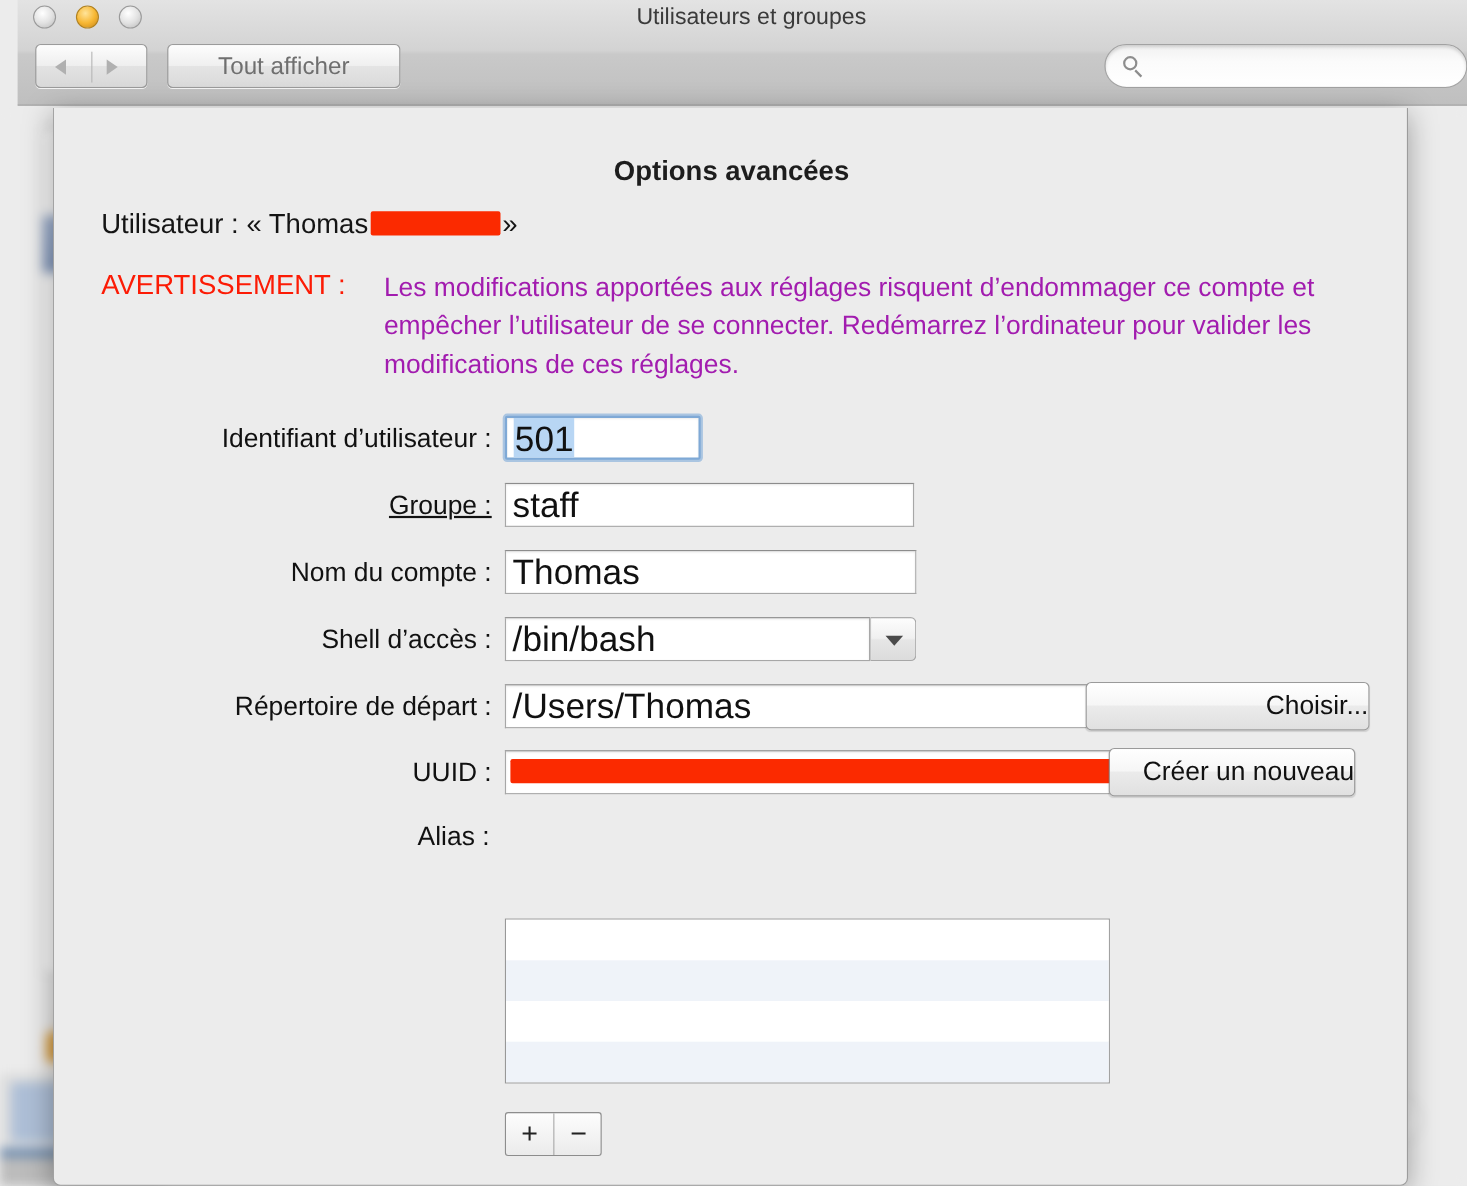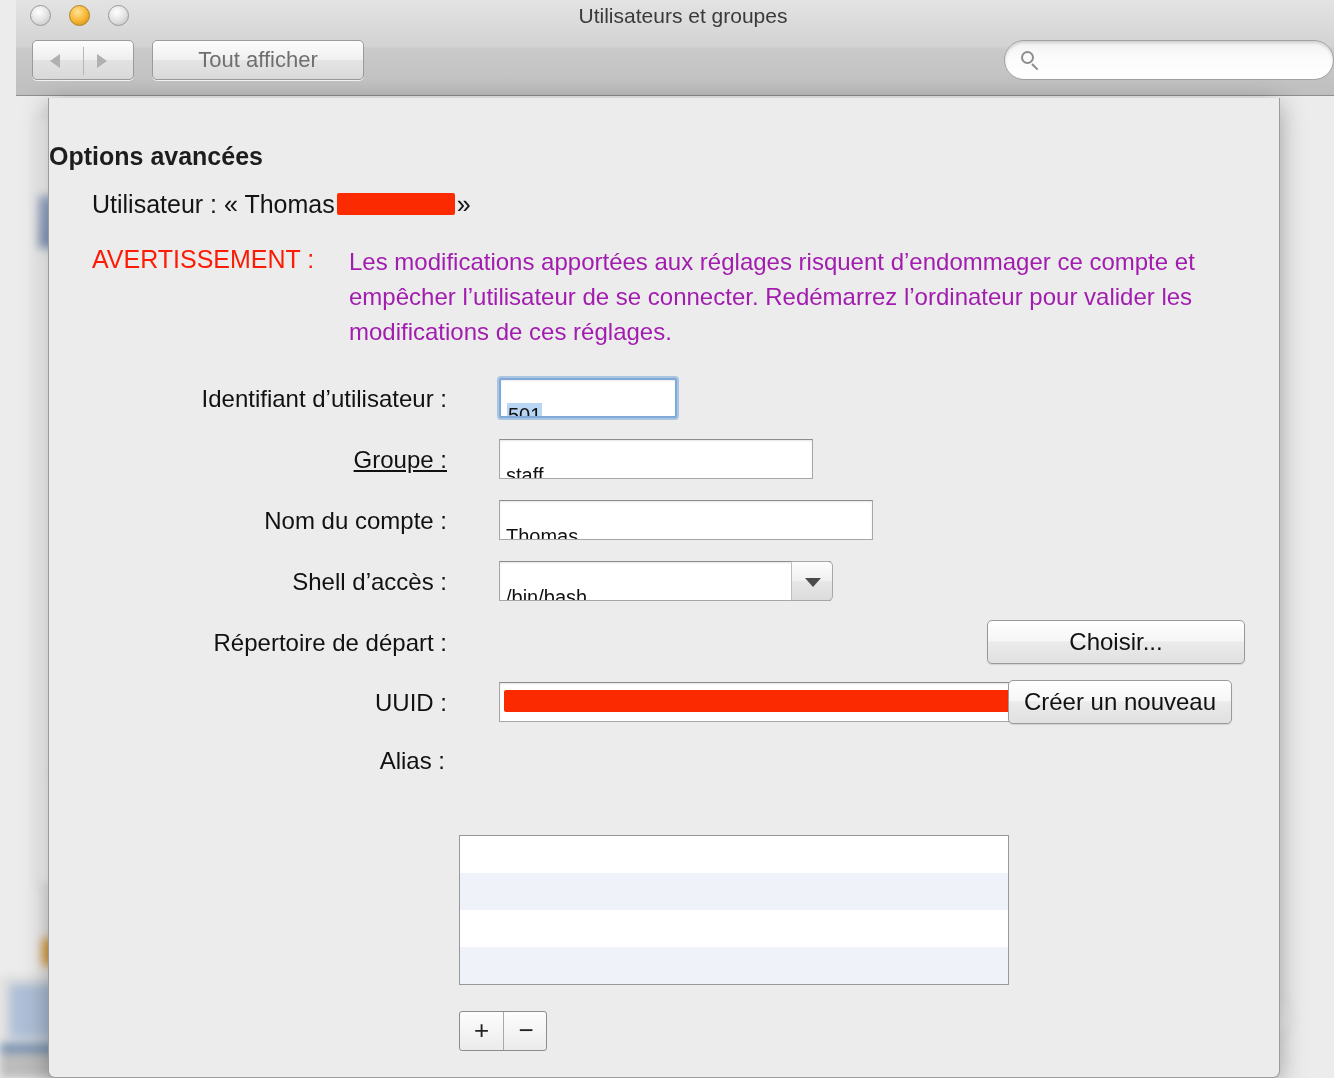--- a/index.html
+++ b/index.html
@@ -116,21 +116,21 @@
     position: absolute; left: 48px; top: 98px; width: 1232px; height: 980px;
     background: #ececec;
     border: 1px solid #9c9c9c;
     border-top: none;
     border-radius: 0 0 7px 7px;
     box-shadow: 0 6px 26px rgba(0,0,0,.34);
   }
 
   #sheet-title {
     position: absolute; left: 0; top: 44px; width: 1232px;
-    text-align: left; font-size: 25px; font-weight: bold; color: #1d1d1d;
+    text-align: center; font-size: 25px; font-weight: bold; color: #1d1d1d;
   }
 
   #user-line {
     position: absolute; left: 43px; top: 92px;
     font-size: 25px; color: #141414; white-space: nowrap;
   }
   #user-redaction {
     display: inline-block; width: 118px; height: 22px;
     background: #fb2a00; vertical-align: -2px; margin: 0 2px;
     border-radius: 2px;
@@ -150,25 +150,24 @@
   .flabel {
     position: absolute; right: 0; top: 0; width: 320px; height: 44px;
     text-align: right; line-height: 42px;
     font-size: 24px; color: #111; white-space: nowrap;
     padding-right: 10px;
   }
   .field {
     position: absolute; height: 40px;
     background: #fff; border: 1px solid #a7a7a7;
     border-top-color: #8c8c8c;
-    font-size: 20px; color: #111;
-    line-height: 38px; padding: 16px 6px;
+    font-size: 32px; color: #111;
+    line-height: 38px; padding: 0 6px;
     white-space: nowrap; overflow: hidden;
     box-shadow: inset 0 1px 2px rgba(0,0,0,.10);
-    margin-left: 40px;
   }
   .field-focus {
     border: 2px solid #7fa9d6;
     box-shadow: 0 0 0 2px rgba(116,166,216,.55), inset 0 1px 2px rgba(0,0,0,.08);
     border-radius: 2px;
   }
   .sel-text { background: #b8d6f4; padding: 1px 1px; }
 
   .combo-arrow {
     position: absolute; width: 42px; height: 40px;
@@ -184,21 +183,21 @@
 
   .redaction-bar {
     position: absolute; left: 4px; top: 7px; width: 548px; height: 22px;
     background: #fb2a00; border-radius: 2px;
   }
 
   .sbtn {
     position: absolute; height: 44px;
     border: 1px solid #9a9a9a; border-radius: 5px;
     background: linear-gradient(to bottom, #ffffff 0%, #f6f6f6 47%, #ebebeb 50%, #e0e0e0 100%);
-    font-size: 24px; color: #111; text-align: center; line-height: 42px;
+    font-size: 24px; color: #111; text-align: right; line-height: 42px;
     white-space: nowrap;
     box-shadow: 0 1px 1px rgba(0,0,0,.12);
   }
 
   
   #alias-list {
     position: absolute; left: 410px; top: 737px; width: 550px; height: 150px;
     background: #fff; border: 1px solid #989898;
     overflow: hidden;
   }
@@ -313,38 +312,39 @@
 
     <div class="row" style="top:280px;">
       <div class="flabel" style="right:824px;">Identifiant d’utilisateur :</div>
       <div class="field field-focus" style="left:410px; width:178px;">
         <span class="sel-text">501</span>
       </div>
     </div>
 
     <div class="row" style="top:341px;">
       <div class="flabel" style="right:824px;text-decoration:underline;">Groupe :</div>
-      <div class="field" style="left:410px; width:314px;">staff</div>
+      <div class="field" style="left:410px; width:372px;">staff</div>
     </div>
 
     <div class="row" style="top:402px;">
       <div class="flabel" style="right:824px;">Nom du compte :</div>
       <div class="field" style="left:410px; width:374px;">Thomas</div>
     </div>
 
     <div class="row" style="top:463px;">
       <div class="flabel" style="right:824px;">Shell d’accès :</div>
       <div class="field" style="left:410px; width:332px;">/bin/bash</div>
       <div class="combo-arrow" style="left:742px;">
           <i></i>
         </div>
     </div>
 
     <div class="row" style="top:524px;">
       <div class="flabel" style="right:824px;">Répertoire de départ :</div>
+      <div class="field" style="left:410px; width:558px;">/Users/Thomas</div>
       <div class="sbtn" style="left:938px; top:-2px; width:258px;">Choisir...</div>
     </div>
 
     <div class="row" style="top:584px;">
       <div class="flabel" style="right:824px;">UUID :</div>
       <div class="field" style="left:410px; width:558px; position:relative;">
         <div class="redaction-bar"></div>
       </div>
       <div class="sbtn" style="left:938px; top:-2px; width:224px;margin-left:21px;">Créer un nouveau</div>
     </div>

